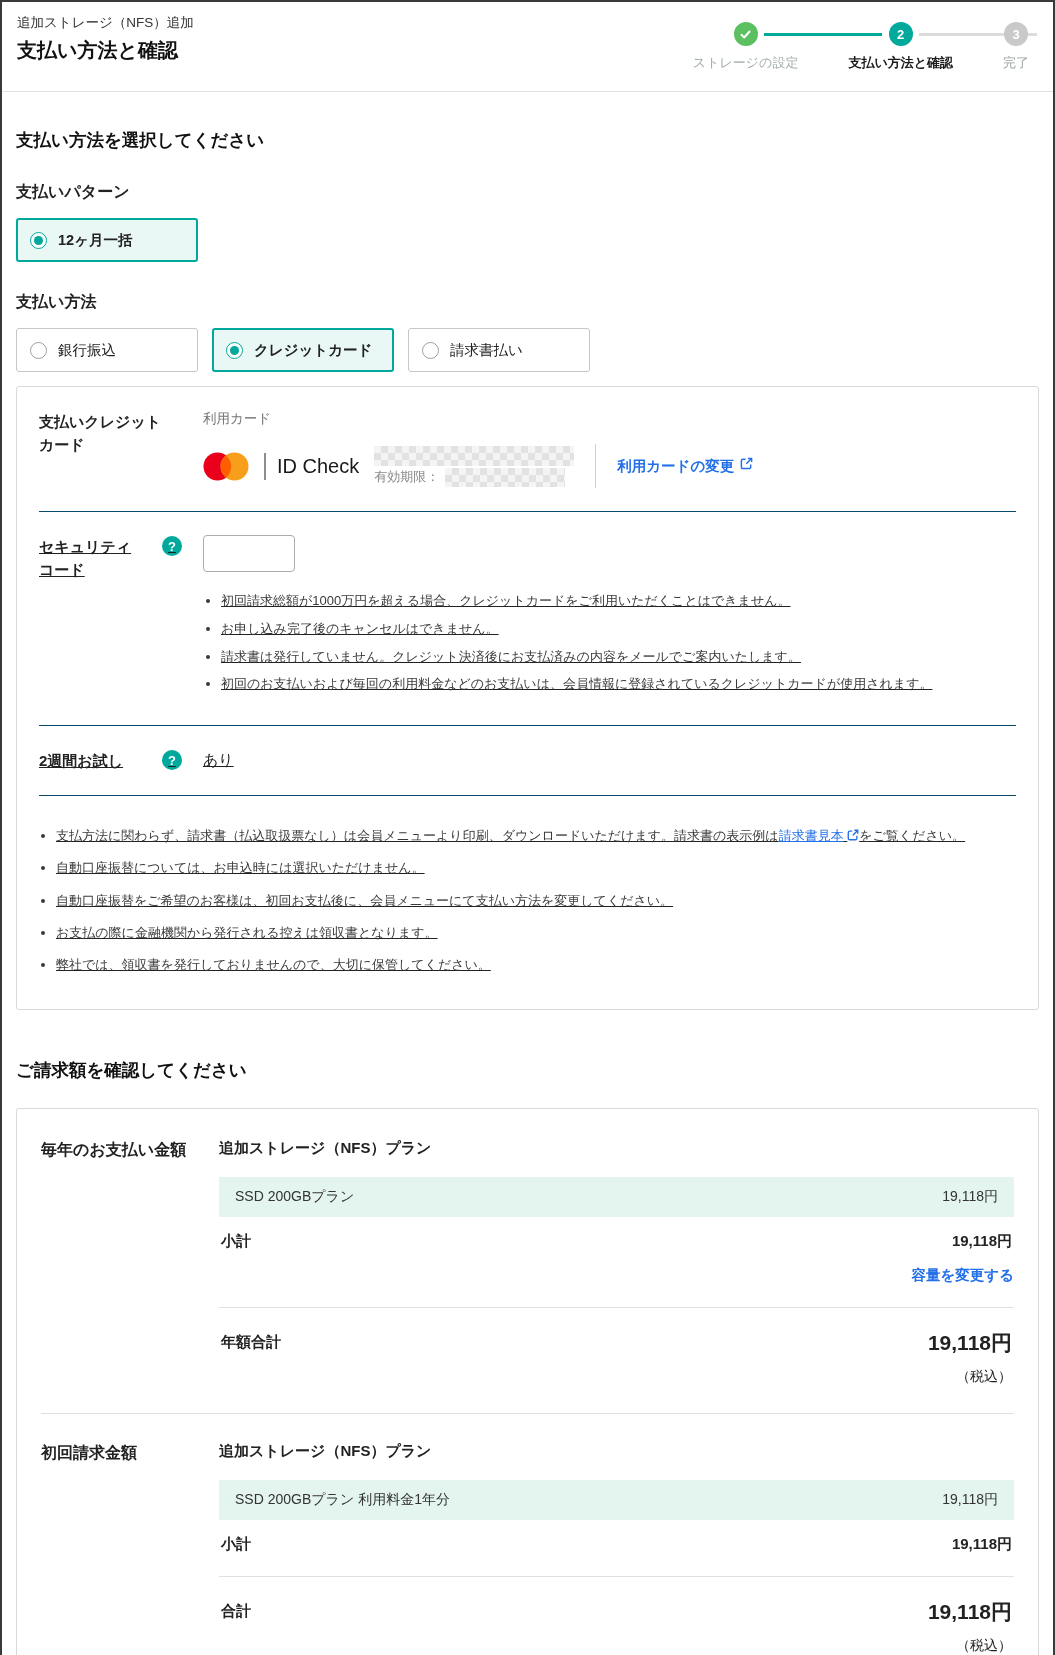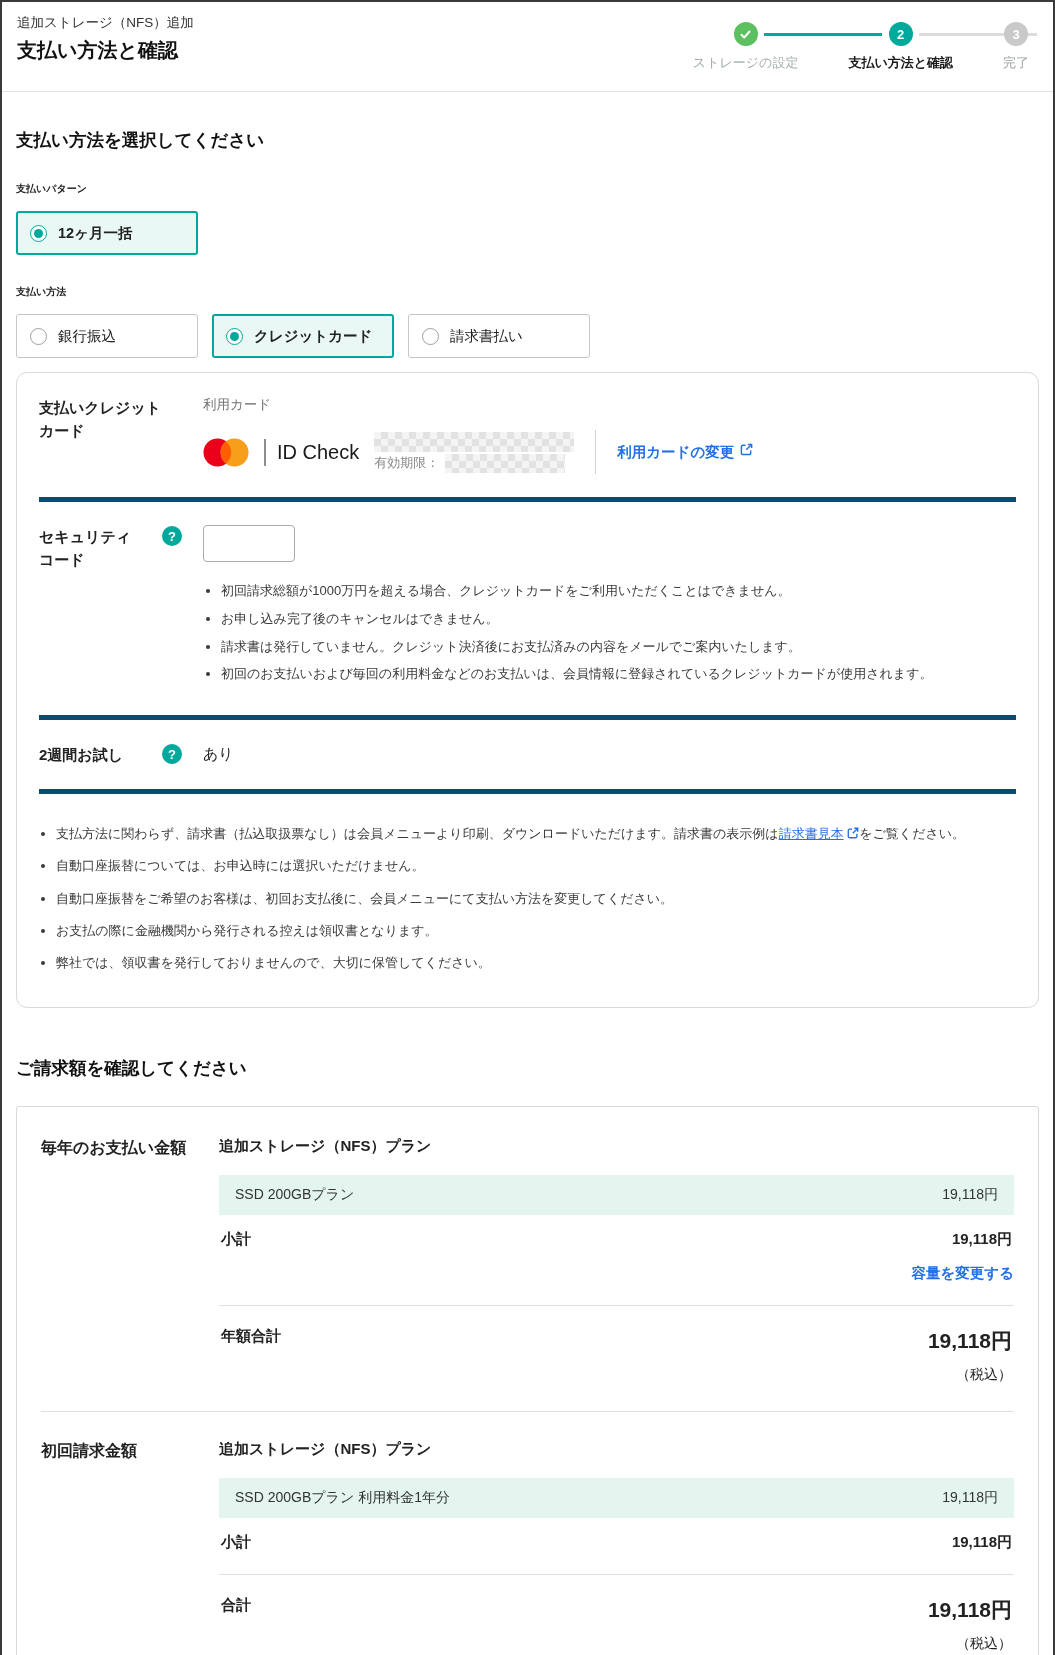--- a/index.html
+++ b/index.html
@@ -44,38 +44,38 @@
   .s-label.pending { color: #9aa3a0; }
   .connector { width: 118px; height: 3px; margin: 11px -34px 0; }
   .connector.teal { background: #00a99c; }
   .connector.gray { background: #dcdcdc; }
 
   
   .content { flex: 1; padding: 0 14px 26px; }
   .section-heading { font-size: 17.5px; font-weight: bold; color: #111; }
   .h-select { margin-top: 36px; }
   .h-billing { margin-top: 48px; }
-  .group-label { font-size: 10px; font-weight: bold; margin: 30px 0 15px; }
+  .group-label { font-size: 16px; font-weight: bold; margin: 30px 0 15px; }
 
   .options { display: flex; gap: 14px; }
   .option {
     width: 182px; height: 44px;
     border: 1px solid #c6c6c6; border-radius: 3px;
     display: flex; align-items: center; gap: 11px;
     padding: 0 13px; font-size: 14.5px; background: #fff; cursor: pointer;
   }
   .option.selected { border: 2px solid #00a99c; background: #eaf8f5; font-weight: bold; padding: 4px 12px; }
   .radio { width: 17px; height: 17px; border: 1px solid #9e9e9e; border-radius: 50%; background: #fff; position: relative; flex: none; }
   .option.selected .radio { border-color: #00a99c; }
   .option.selected .radio::after { content: ''; position: absolute; inset: 3px; background: #00a99c; border-radius: 50%; }
 
   
-  .panel { border: 1px solid #d9d9d9; border-radius: 11px; margin-top: 14px; background: #fff; }
+  .panel { border: 1px solid #d9d9d9; border-radius: 3px; margin-top: 14px; background: #fff; }
   .panel-row { display: grid; grid-template-columns: 164px 1fr; margin: 0 22px; padding: 23px 0; }
-  .panel-row.bordered, .panel-notes { border-top: 5px solid #0c4a6e; }
+  .panel-row.bordered, .panel-notes { border-top: 1px solid #0c4a6e; text-decoration: underline; }
   .p-label { display: flex; align-items: flex-start; gap: 28px; font-size: 15px; }
   .p-label .txt { font-weight: bold; line-height: 1.55; }
   .w135 { width: 135px; } .w95 { width: 95px; }
   .help {
     width: 20px; height: 20px; border-radius: 50%; background: #00a99c; color: #fff;
     font-size: 13px; font-weight: bold; display: flex; align-items: center; justify-content: center;
     flex: none; margin-top: 1px; cursor: pointer;
   }
   .sub { color: #767676; font-size: 13.5px; }
   .card-line { display: flex; align-items: center; gap: 15px; margin-top: 16px; }
@@ -102,21 +102,21 @@
 
   
   .bill-panel { border: 1px solid #d9d9d9; border-radius: 3px; margin-top: 26px; padding: 30px 24px 32px; }
   .bill-group { display: grid; grid-template-columns: 178px 1fr; }
   .bill-label { font-size: 16px; font-weight: bold; padding-top: 1px; }
   .plan-title { font-size: 15px; font-weight: bold; }
   .bill-item-row { display: flex; justify-content: space-between; background: #e4f5f0; padding: 11px 16px; margin-top: 19px; font-size: 14px; color: #333; }
   .bill-subtotal-row { display: flex; justify-content: space-between; padding: 15px 2px 0; font-size: 15px; font-weight: bold; }
   .bill-link-row { text-align: right; margin-top: 15px; font-size: 14.5px; font-weight: bold; }
   .bill-total-block { border-top: 1px solid #e0e0e0; margin-top: 22px; padding: 21px 2px 0; }
-  .bill-total-row { display: flex; justify-content: space-between; align-items: flex-start; }
+  .bill-total-row { display: flex; justify-content: space-between; align-items: center; }
   .bill-total-row .lbl { font-size: 15px; font-weight: bold; }
   .bill-total-row .amt { font-size: 21px; font-weight: bold; }
   .bill-tax { text-align: right; margin-top: 11px; font-size: 14px; color: #222; }
   .bill-sep { border-top: 1px solid #e0e0e0; margin: 27px 0 28px; }
 </style>
 </head>
 <body>
 
 <div class="page">
 

